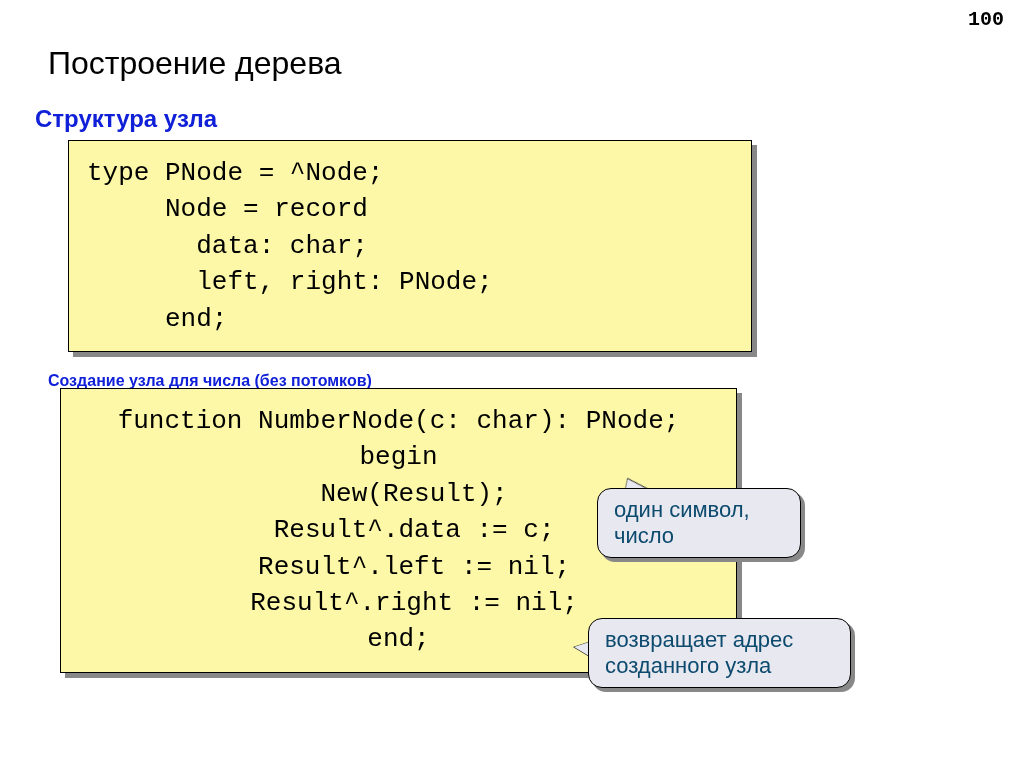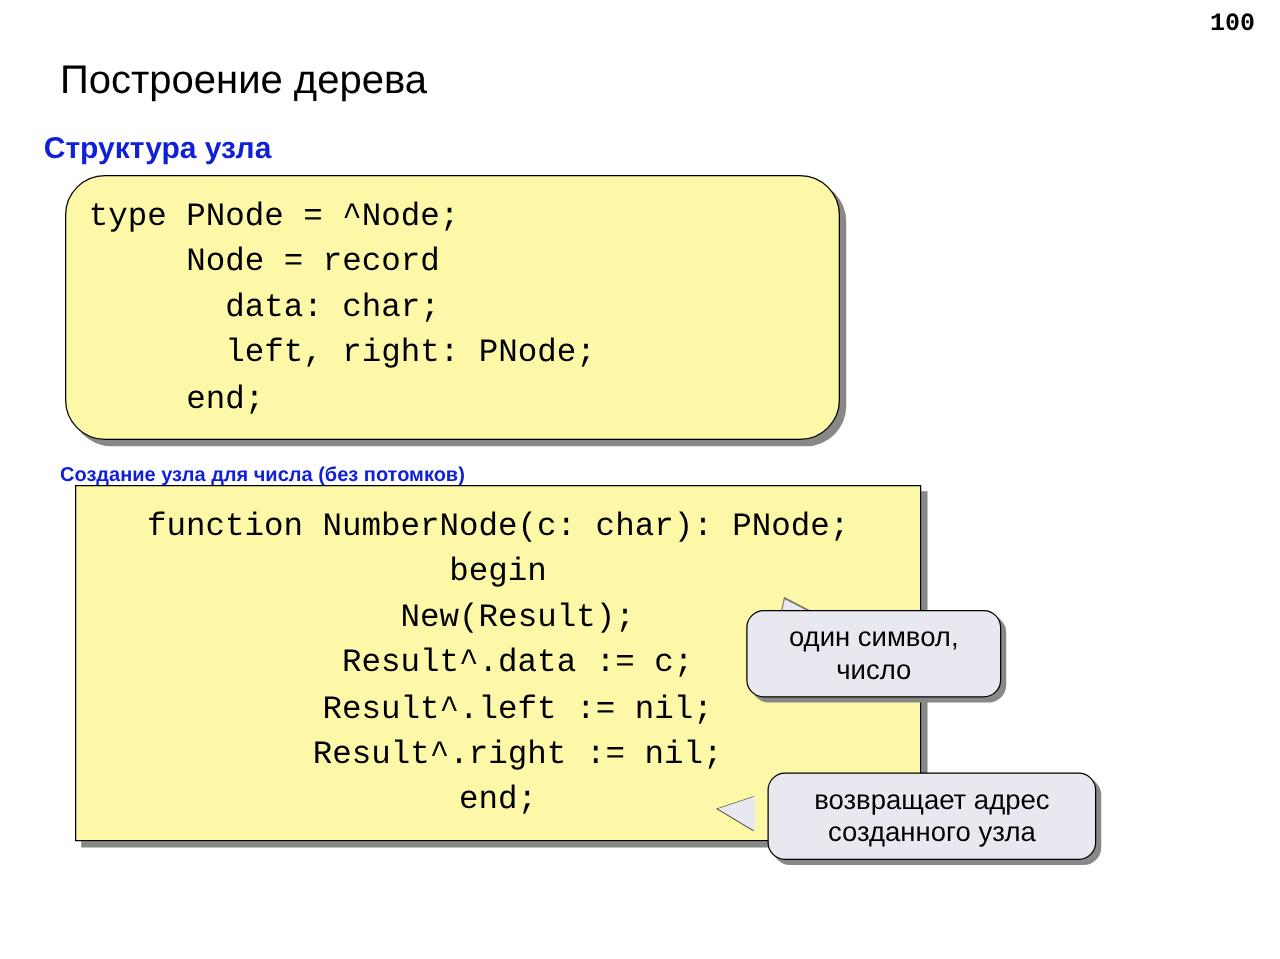--- a/index.html
+++ b/index.html
@@ -53,49 +53,48 @@
   .codebox pre {
     font-family: "Courier New", monospace;
     font-size: 26px;
     line-height: 1.4;
     color: #000;
     padding: 14px 18px;
     white-space: pre;
   }
   .codebox-1 {
     top: 140px;
-    left: 52px;
-    width: 620px;
-    border-radius: 32px;
+    left: 68px;
+    width: 684px;
   }
   .codebox-2 {
     top: 388px;
     left: 60px;
     width: 677px;
     text-align: center;
   }
   .callout {
     position: absolute;
     background: #e8e8f0;
     border: 1px solid #000;
     border-radius: 14px;
     box-shadow: 4px 4px 0 #888;
     padding: 8px 16px;
-    text-align: center;
+    text-align: left;
     font-size: 22px;
-    color: #000000;
+    color: #0c4a6e;
   }
   .callout-1 {
     top: 488px;
     left: 597px;
     width: 204px;
   }
   .callout-2 {
     top: 618px;
-    left: 614px;
+    left: 588px;
     width: 263px;
   }
   .callout-tail {
     position: absolute;
     width: 0;
     height: 0;
   }
   .tail-1 {
     top: 477px;
     left: 620px;

